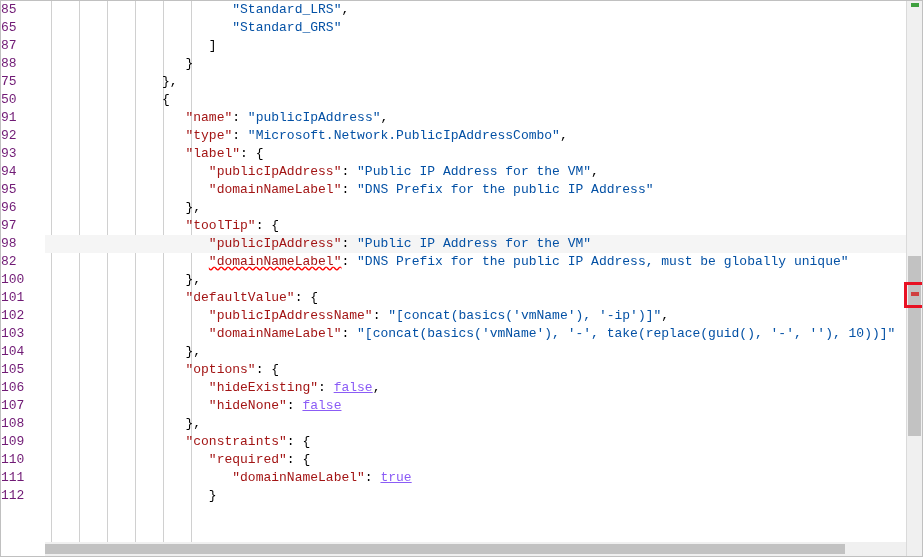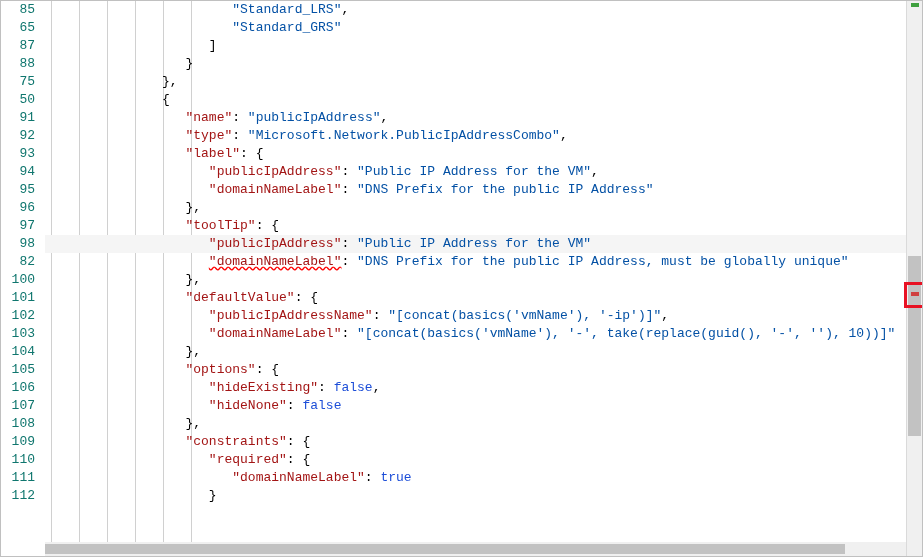--- a/index.html
+++ b/index.html
@@ -15,23 +15,22 @@
     position: relative;
   }
   .editor {
     display: flex;
     height: 100%;
     position: relative;
   }
   .gutter {
     width: 44px;
     background: #ffffff;
-    text-align: right;
     padding-right: 8px;
-    color: #0f766e;
+    color: #701a75;
     user-select: none;
     flex-shrink: 0;
   }
   .code-area {
     flex: 1;
     position: relative;
     overflow: hidden;
   }
   .line {
     height: 18px;
@@ -54,21 +53,21 @@
     width: 1px;
     background: #d0d0d0;
   }
   .code {
     position: relative;
     padding-left: 0;
   }
   .tok-key { color: #a31515; }
   .tok-str { color: #0451a5; }
   .tok-punc { color: #000000; }
-  .tok-bool { color: #1d4ed8; }
+  .tok-bool { color: #8b5cf6; text-decoration: underline; }
   .highlight-line {
     background: #f5f5f5;
   }
   .squiggle {
     text-decoration: underline wavy #ff0000;
     text-decoration-skip-ink: none;
   }
   .overview-ruler {
     position: absolute;
     right: 0;

